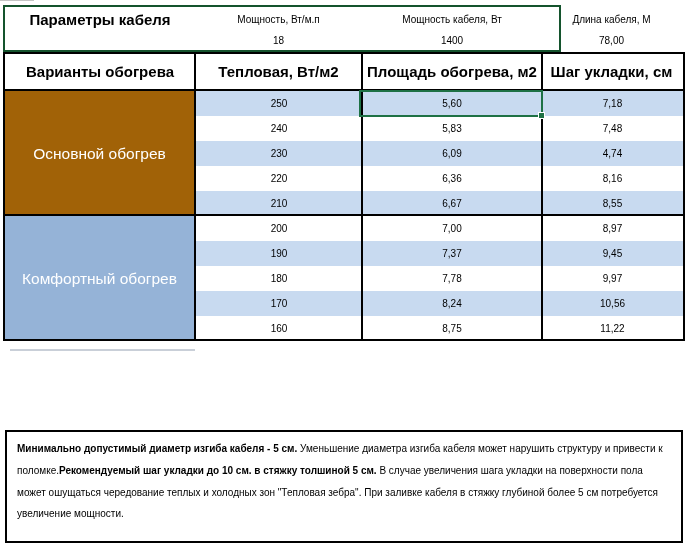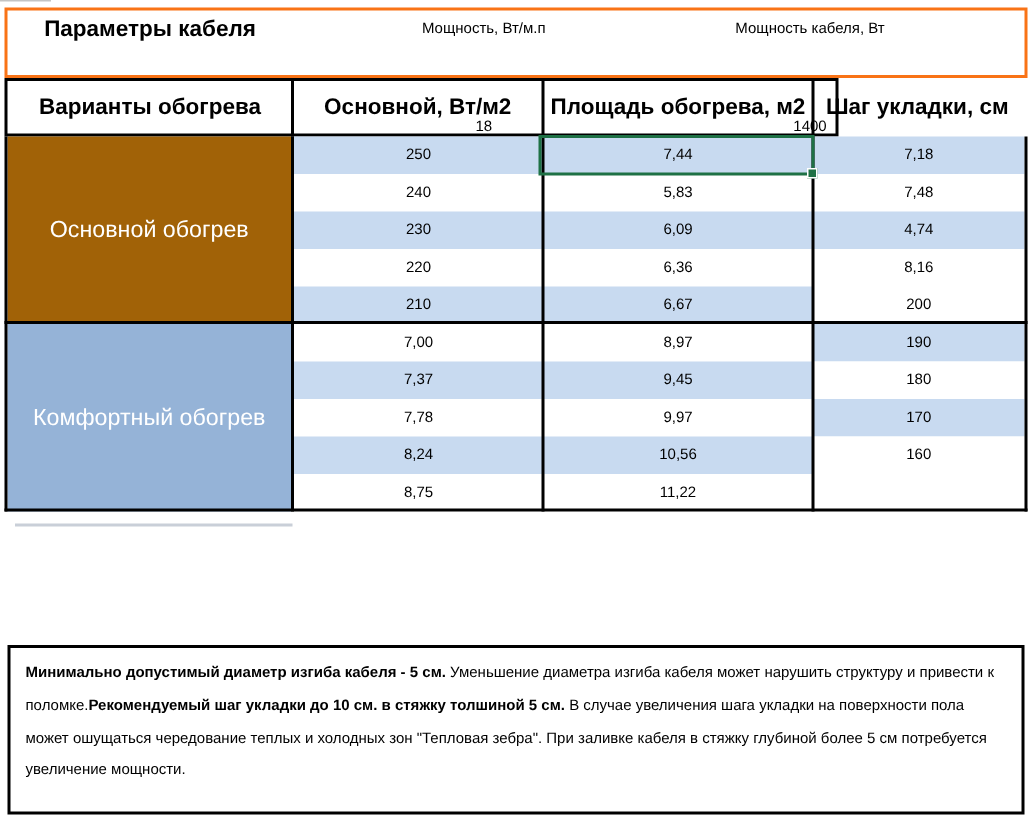--- a/index.html
+++ b/index.html
@@ -1,29 +1,29 @@
 <!DOCTYPE html>
 <html><head>
 <meta charset="utf-8">
 <style>
   * { margin:0; padding:0; box-sizing:border-box; }
   html,body { background:#fff; }
   body { font-family:"Liberation Sans", sans-serif; color:#000; }
   .canvas { position:relative; width:687px; height:545px; background:#fff; overflow:hidden; }
 
   
-  .params-box { position:absolute; left:3px; top:5px; width:682px; height:47px;
-    border:2px solid #f97316; display:grid;
-    grid-template-columns:190px 167px 180px 139px; grid-template-rows:24px 19px;gap:44px; }
+  .params-box { position:absolute; left:3px; top:5px; width:558px; height:47px;
+    border:2px solid #14532d; display:grid;
+    grid-template-columns:190px 167px 180px 139px; grid-template-rows:24px 19px; }
   .params-box .pcell { display:flex; align-items:center; justify-content:center;
     font-size:10px; white-space:nowrap; }
   .params-box .pcell.bold { font-weight:bold; font-size:15px; }
 
   
-  .header-row { position:absolute; left:3px; top:52px; width:556px; height:39px;
+  .header-row { position:absolute; left:3px; top:52px; width:682px; height:39px;
     border:2px solid #000; display:grid; grid-template-columns:190px 167px 180px 139px; }
   .header-row .hcell { display:flex; align-items:center; justify-content:center;
     font-weight:bold; font-size:15px; white-space:nowrap; }
 
   
   .sections { position:absolute; left:5px; top:91px; width:189px; height:250px;
     display:flex; flex-direction:column; }
   .section-cell { height:125px; display:flex; align-items:center; justify-content:center;
     color:#fff; font-size:15.5px; white-space:nowrap; }
 
@@ -65,45 +65,46 @@
     <div class="pcell">Мощность кабеля, Вт</div>
     <div class="pcell">Длина кабеля, М</div>
     <div class="pcell"></div>
     <div class="pcell">18</div>
     <div class="pcell">1400</div>
     <div class="pcell">78,00</div>
   </div>
 
   <div class="header-row">
     <div class="hcell">Варианты обогрева</div>
-    <div class="hcell">Основной, Вт/м2</div>
+    <div class="hcell">Тепловая, Вт/м2</div>
     <div class="hcell">Площадь обогрева, м2</div>
     <div class="hcell">Шаг укладки, см</div>
   </div>
 
   <div class="sections" id="sections">
       <div class="section-cell" style="background: #a16207;">Основной обогрев</div>
       <div class="section-cell" style="background: rgb(149, 179, 215);">Комфортный обогрев</div>
     </div>
 
   <div class="grid" id="grid">
       <div class="cell band">250</div>
-      <div class="cell band">7,44</div>
+      <div class="cell band">5,60</div>
       <div class="cell band">7,18</div>
       <div class="cell">240</div>
       <div class="cell">5,83</div>
       <div class="cell">7,48</div>
       <div class="cell band">230</div>
       <div class="cell band">6,09</div>
       <div class="cell band">4,74</div>
       <div class="cell">220</div>
       <div class="cell">6,36</div>
       <div class="cell">8,16</div>
       <div class="cell band">210</div>
       <div class="cell band">6,67</div>
+      <div class="cell band">8,55</div>
       <div class="cell">200</div>
       <div class="cell">7,00</div>
       <div class="cell">8,97</div>
       <div class="cell band">190</div>
       <div class="cell band">7,37</div>
       <div class="cell band">9,45</div>
       <div class="cell">180</div>
       <div class="cell">7,78</div>
       <div class="cell">9,97</div>
       <div class="cell band">170</div>

